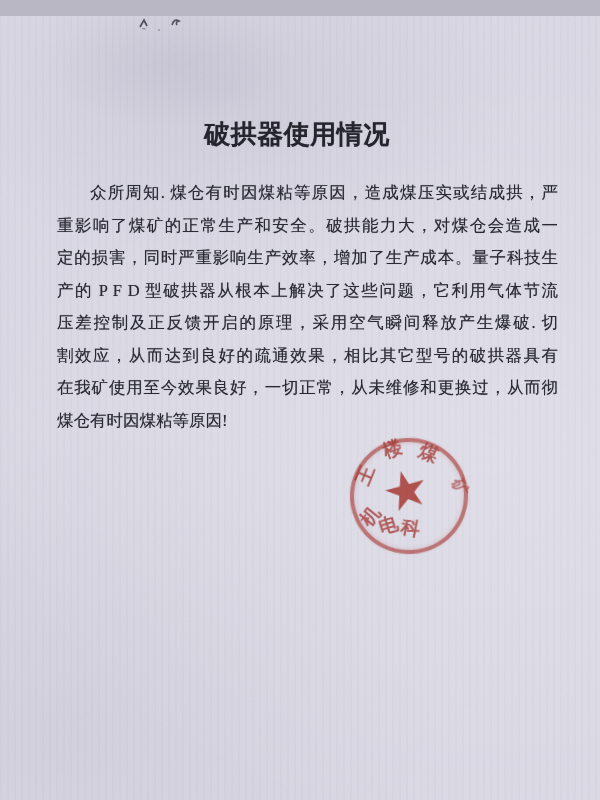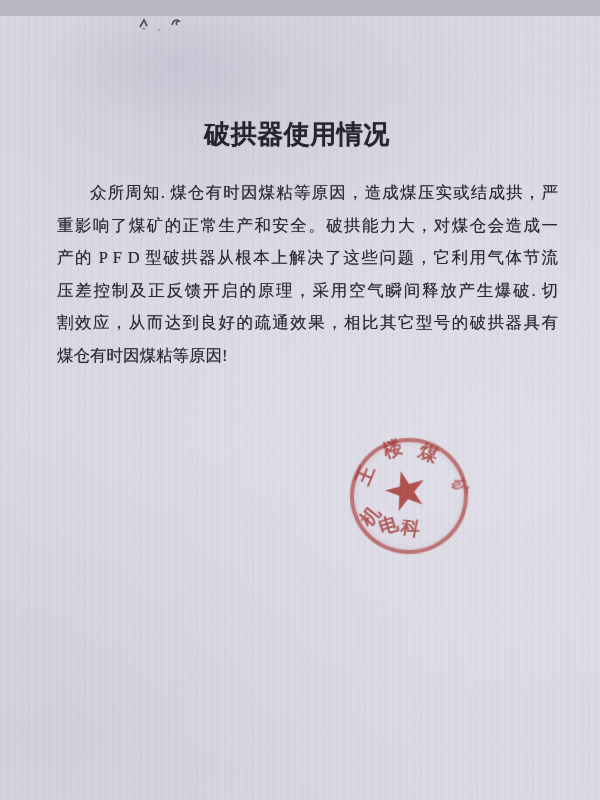--- a/index.html
+++ b/index.html
@@ -93,23 +93,25 @@
     <path d="M14.5,12.5 l3,0.5" fill="none" stroke="#2c2c34" stroke-width="1.2" opacity="0.55"></path>
     <path d="M44,9 q2,-7 7,-4 q-4,1 -2,4" fill="none" stroke="#2c2c34" stroke-width="1.6" opacity="0.8"></path>
     <circle cx="31" cy="14" r="0.9" fill="#55555f" opacity="0.5"></circle>
   </svg>
 
   <div class="doc-title">破拱器使用情况</div>
 
   <div class="doc-body">
     <div class="body-line first">众所周知. 煤仓有时因煤粘等原因，造成煤压实或结成拱，严</div>
     <div class="body-line">重影响了煤矿的正常生产和安全。破拱能力大，对煤仓会造成一</div>
+    <div class="body-line">定的损害，同时严重影响生产效率，增加了生产成本。量子科技生</div>
     <div class="body-line">产的 P F D 型破拱器从根本上解决了这些问题，它利用气体节流</div>
     <div class="body-line">压差控制及正反馈开启的原理，采用空气瞬间释放产生爆破. 切</div>
     <div class="body-line">割效应，从而达到良好的疏通效果，相比其它型号的破拱器具有</div>
+    <div class="body-line">在我矿使用至今效果良好，一切正常，从未维修和更换过，从而彻</div>
     <div class="body-line last">煤仓有时因煤粘等原因!</div>
   </div>
 
   <div class="stamp">
     <div class="stamp-ring"></div>
     <span class="stamp-star">★</span>
     <span class="stamp-char sc1">王</span>
     <span class="stamp-char sc2">楼</span>
     <span class="stamp-char sc3">煤</span>
     <span class="stamp-char sc4">矿</span>

